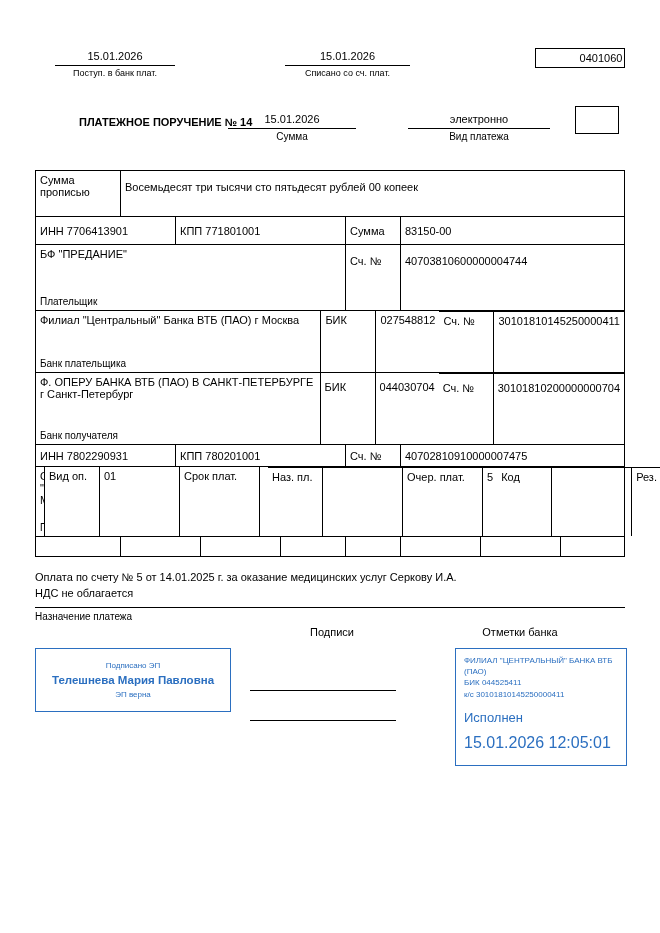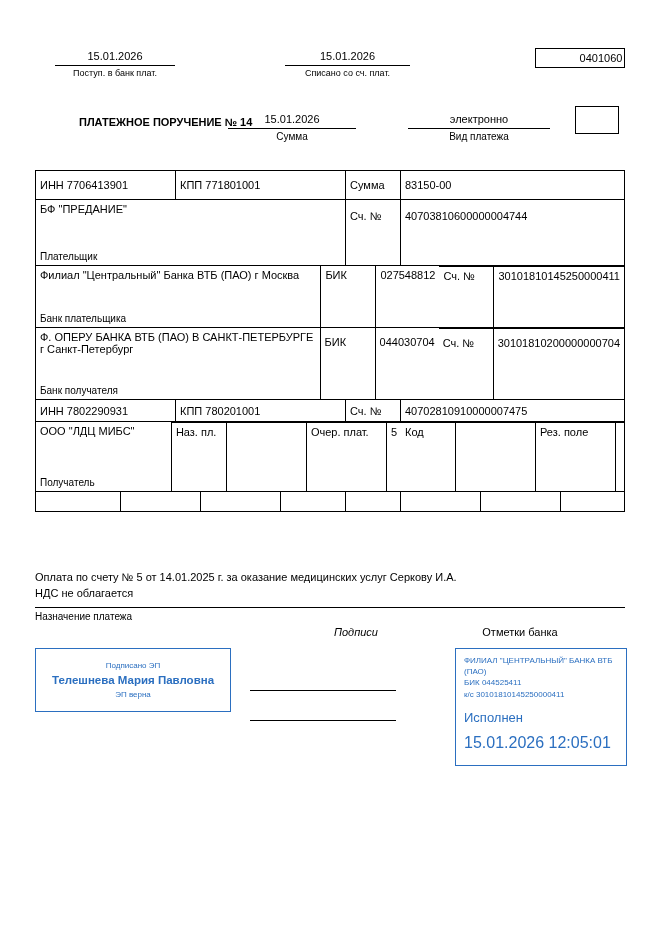--- a/index.html
+++ b/index.html
@@ -79,20 +79,24 @@
     <div class="hdr-label" style="font-size:10px;">Сумма</div>
   </div>
   <div class="abs" style="left:408px; top:113px; width:142px;">
     <div class="hdr-date">электронно</div>
     <div class="hdr-label" style="font-size:10px;">Вид платежа</div>
   </div>
   <div class="abs boxed" style="left:575px; top:106px; width:30px; height:28px;"></div>
 
   <div class="abs ptable" style="left:35px; top:170px;">
 
+    <div class="trow" style="height:45px;">
+      <div class="cell br" style="width:85px;">Сумма прописью</div>
+      <div class="cell" style="flex:1; padding-top:10px;">Восемьдесят три тысячи сто пятьдесят рублей 00 копеек</div>
+    </div>
 
     <div class="trow" style="height:28px;">
       <div class="cell br vc" style="width:140px;">ИНН 7706413901</div>
       <div class="cell br vc" style="width:170px;">КПП  771801001</div>
       <div class="cell br vc" style="width:55px;">Сумма</div>
       <div class="cell vc" style="flex:1;">83150-00</div>
     </div>
 
     <div class="trow" style="height:66px;">
       <div class="cell br colcell" style="width:310px;">
@@ -143,20 +147,26 @@
       <div class="cell br vc" style="width:55px;">Сч. №</div>
       <div class="cell vc" style="flex:1;">40702810910000007475</div>
     </div>
 
     <div class="trow" style="height:70px;">
       <div class="cell br colcell" style="width:310px;">
         <div>ООО "ЛДЦ МИБС"</div>
         <div class="cap">Получатель</div>
       </div>
       <div class="subcol">
+        <div class="subrow">
+          <div class="cell br" style="width:55px;">Вид оп.</div>
+          <div class="cell br" style="width:80px;">01</div>
+          <div class="cell br" style="width:80px;">Срок плат.</div>
+          <div class="cell" style="flex:1;"></div>
+        </div>
         <div class="subrow bt">
           <div class="cell br" style="width:55px;">Наз. пл.</div>
           <div class="cell br" style="width:80px;"></div>
           <div class="cell br" style="width:80px;">Очер. плат.</div>
           <div class="cell" style="flex:1;">5</div>
         </div>
         <div class="subrow bt">
           <div class="cell br" style="width:55px;">Код</div>
           <div class="cell br" style="width:80px;"></div>
           <div class="cell br" style="width:80px;">Рез. поле</div>
@@ -177,21 +187,21 @@
     </div>
   </div>
 
   <div class="abs" style="left:35px; top:570px; width:590px; line-height:1.45;">
     <div>Оплата по счету № 5 от 14.01.2025 г. за оказание медицинских услуг Серкову И.А.</div>
     <div>НДС не облагается</div>
   </div>
   <div class="abs topline" style="left:35px; top:607px; width:590px;"></div>
   <div class="abs cap" style="left:35px; top:611px;">Назначение платежа</div>
 
-  <div class="abs center" style="left:296px; top:626px; width:120px;font-style:italic;">Подписи</div>
+  <div class="abs center" style="left:272px; top:626px; width:120px;">Подписи</div>
   <div class="abs center" style="left:460px; top:626px; width:120px;">Отметки банка</div>
 
   <div class="abs stamp" style="left:35px; top:648px; width:196px; height:64px;">
     <div class="s-small">Подписано ЭП</div>
     <div class="s-name">Телешнева Мария Павловна</div>
     <div class="s-small">ЭП верна</div>
   </div>
 
   <div class="abs sigline" style="left:250px; top:690px; width:146px;"></div>
   <div class="abs sigline" style="left:250px; top:720px; width:146px;"></div>

